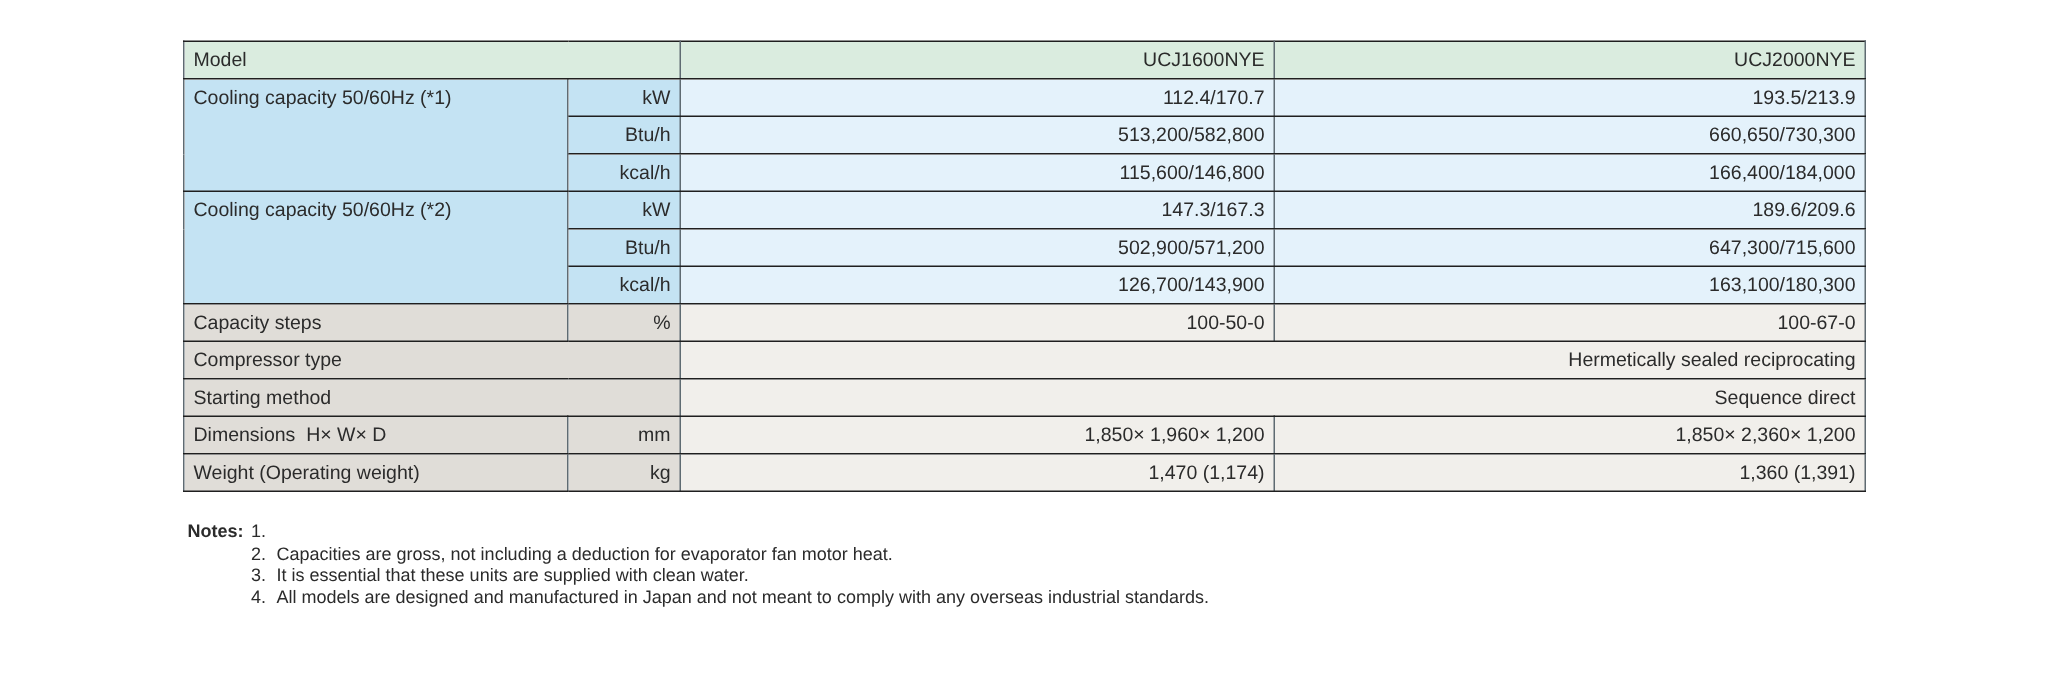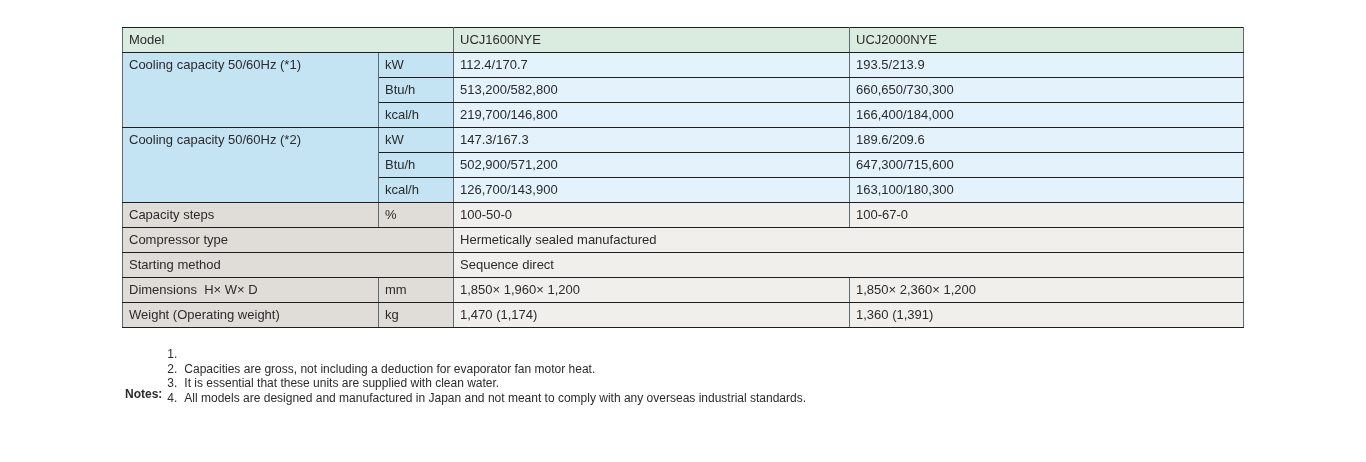--- a/index.html
+++ b/index.html
@@ -44,21 +44,21 @@
   col.c-label { width: 256px; }
   col.c-unit  { width: 75px; }
   col.c-v1    { width: 396px; }
   col.c-v2    { width: 394px; }
 
   .cell-label {
     text-align: left;
     white-space: pre-wrap;
     padding-left: 7px;
   }
-  .cell-center { text-align: left; }
+  .cell-center { text-align: right; }
   .v-top { vertical-align: top; }
 
   .bg-green   { background: var(--green, #daecdf); }
   .bg-blue    { background: var(--blue, #c4e3f3); margin-top: 20px; }
   .bg-blue-lt { background: var(--blue_light, #e4f2fb); }
   .bg-gray    { background: var(--gray, #e0ddd8); }
   .bg-gray-lt { background: var(--gray_light, #f1efeb); }
 
   
   .notes {
@@ -66,21 +66,20 @@
     left: 125px;
     top: 347px;
     font-size: 12px;
     line-height: 14.6px;
     white-space: nowrap;
     display: flex;
   }
   .notes-label {
     font-weight: bold;
     margin-right: 5px;
-    margin-top: 40px;
   }
   .note-item {
     display: grid;
     grid-template-columns: 17px 1fr;
   }
   .note-num { text-align: left; }
   .note-lines div { white-space: pre; }
 </style>
 </head>
 <body>
@@ -109,21 +108,21 @@
           <td class="cell-center bg-blue-lt">112.4/170.7</td>
           <td class="cell-center bg-blue-lt">193.5/213.9</td>
         </tr>
         <tr>
           <td class="cell-center bg-blue">Btu/h</td>
           <td class="cell-center bg-blue-lt">513,200/582,800</td>
           <td class="cell-center bg-blue-lt">660,650/730,300</td>
         </tr>
         <tr>
           <td class="cell-center bg-blue">kcal/h</td>
-          <td class="cell-center bg-blue-lt">219,700/146,800</td>
+          <td class="cell-center bg-blue-lt">115,600/146,800</td>
           <td class="cell-center bg-blue-lt">166,400/184,000</td>
         </tr>
 
         <tr>
           <td rowspan="3" class="cell-label bg-blue v-top">Cooling capacity 50/60Hz (*2)</td>
           <td class="cell-center bg-blue">kW</td>
           <td class="cell-center bg-blue-lt">147.3/167.3</td>
           <td class="cell-center bg-blue-lt">189.6/209.6</td>
         </tr>
         <tr>
@@ -139,21 +138,21 @@
 
         <tr>
           <td class="cell-label bg-gray">Capacity steps</td>
           <td class="cell-center bg-gray">%</td>
           <td class="cell-center bg-gray-lt">100-50-0</td>
           <td class="cell-center bg-gray-lt">100-67-0</td>
         </tr>
 
         <tr>
           <td colspan="2" class="cell-label bg-gray">Compressor type</td>
-          <td colspan="2" class="cell-center bg-gray-lt">Hermetically sealed manufactured</td>
+          <td colspan="2" class="cell-center bg-gray-lt">Hermetically sealed reciprocating</td>
         </tr>
 
         <tr>
           <td colspan="2" class="cell-label bg-gray">Starting method</td>
           <td colspan="2" class="cell-center bg-gray-lt">Sequence direct</td>
         </tr>
 
         <tr>
           <td class="cell-label bg-gray">Dimensions  H× W× D</td>
           <td class="cell-center bg-gray">mm</td>

